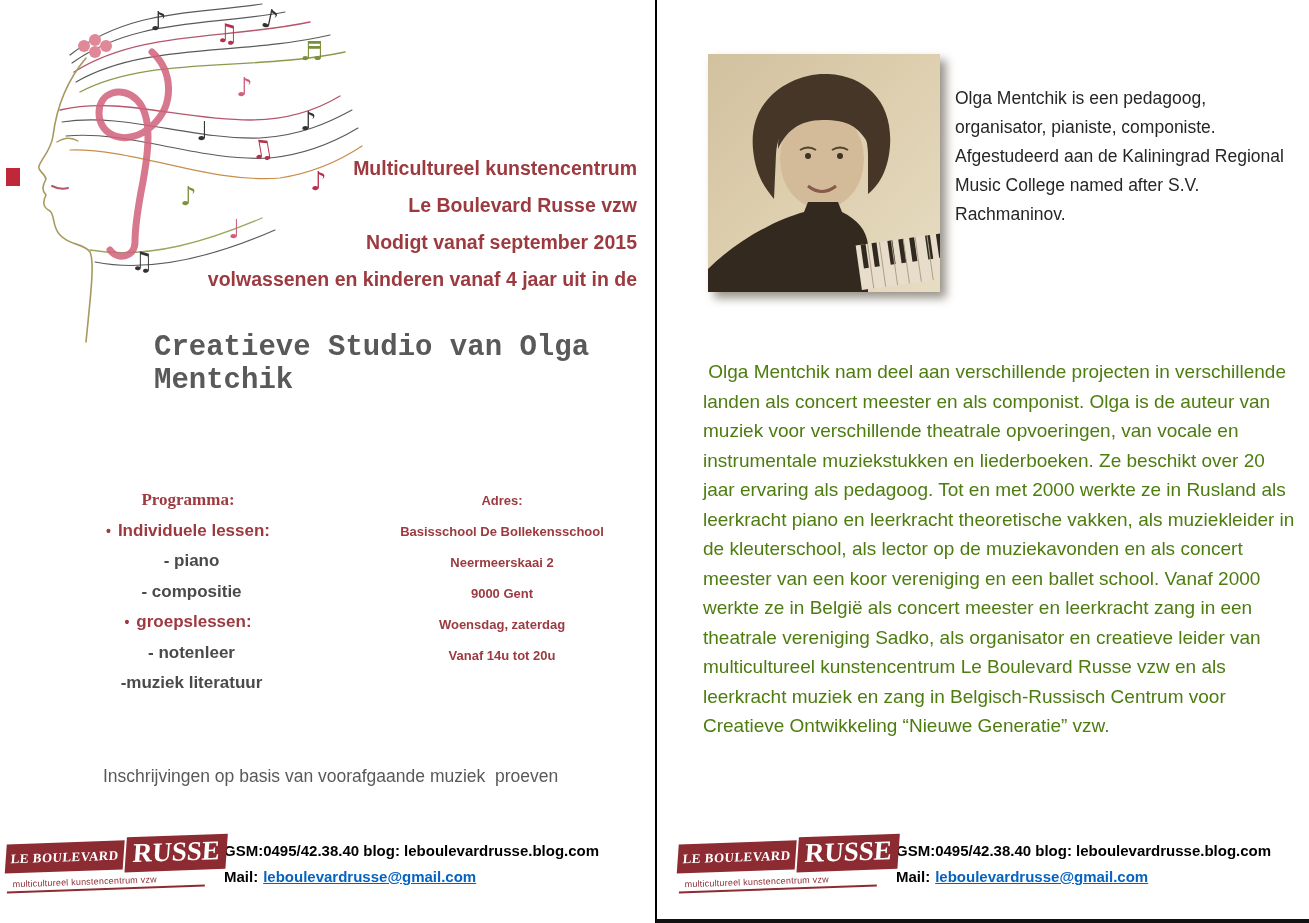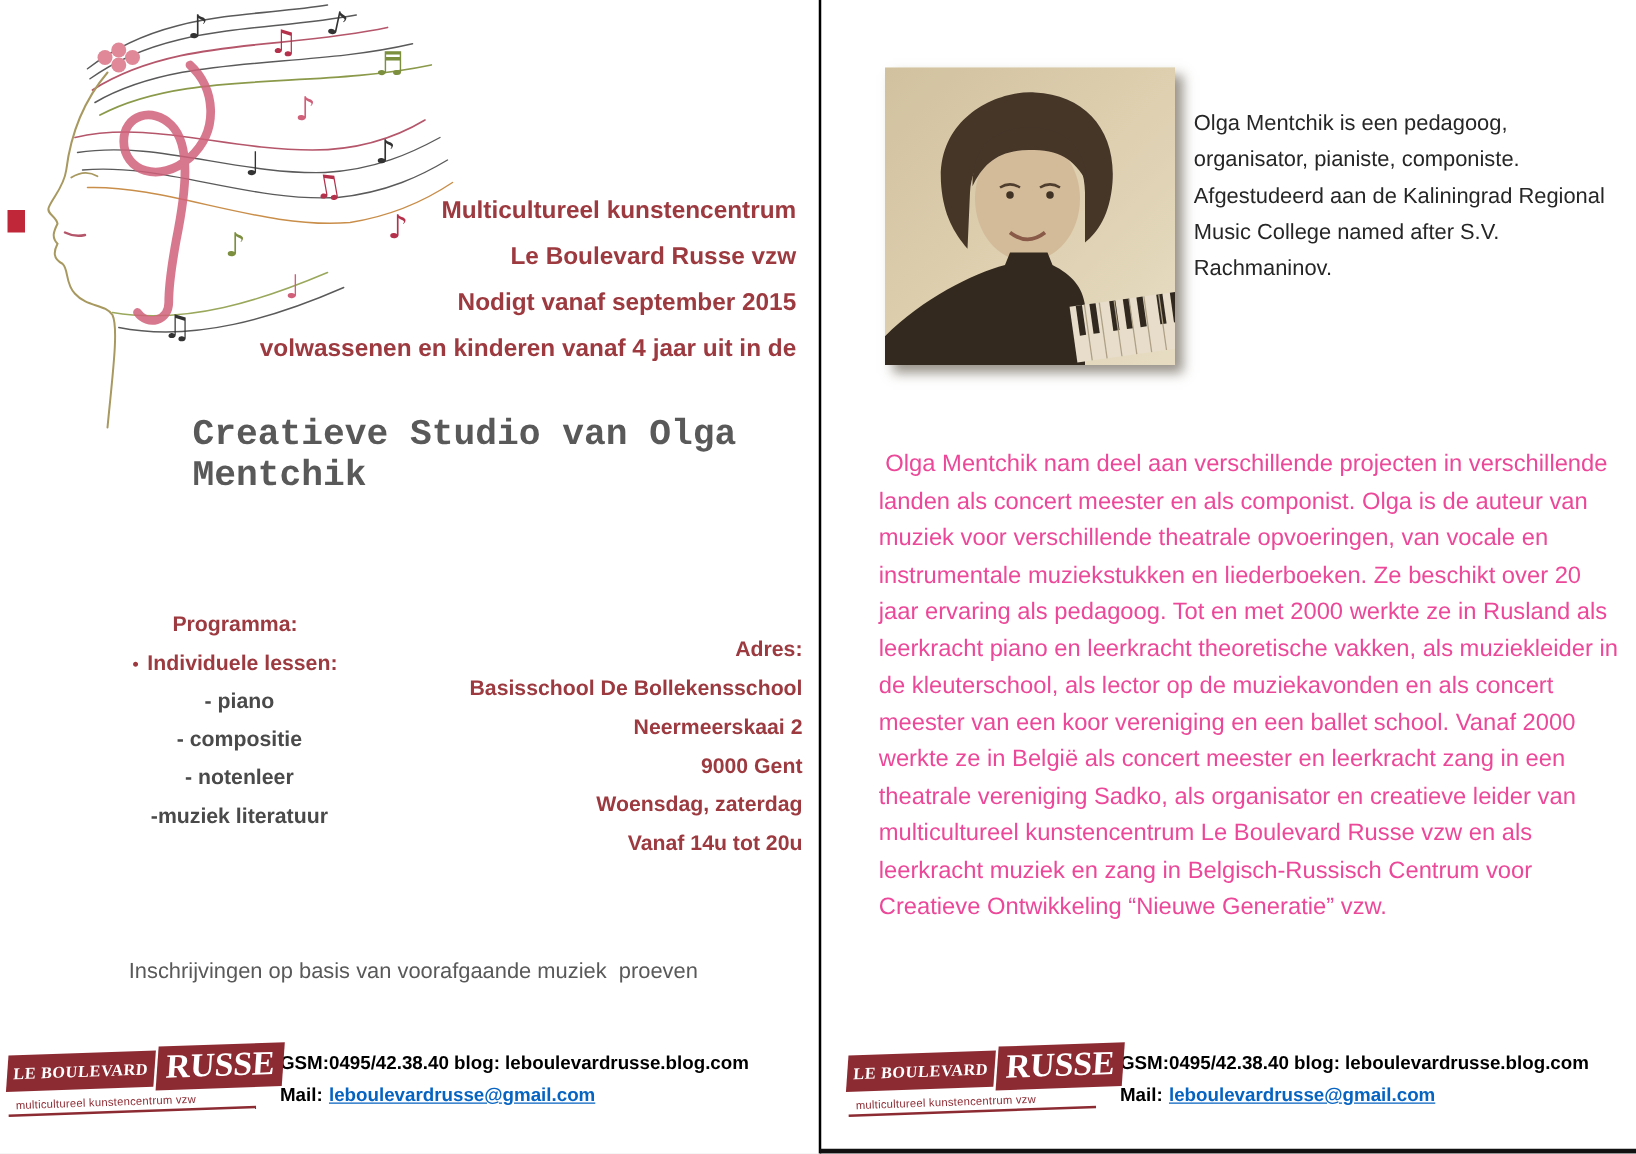--- a/index.html
+++ b/index.html
@@ -25,28 +25,28 @@
 
   .main-title {
     left:154px; top:331px; width:520px;
     color:#595959; font-weight:bold; font-size:29px;font-family:Liberation Mono, monospace;
   }
 
   .programma {
     left:48px; top:485px; width:280px; text-align:center;
     font-size:17px; font-weight:bold; line-height:30.5px;
   }
-  .programma .heading { color:#9c3a40; }
+  .programma .heading { color:#9c3a40;font-family:Liberation Serif, serif; }
   .prog-item.maroon { color:#9c3a40; }
   .prog-item.gray   { color:#4a4a4a; }
   .prog-item .bullet { color:#9c3a40; margin-right:7px; font-size:14px; }
 
   .adres {
-    left:362px; top:485px; width:280px; text-align:right;
-    color:#9c3a40; font-size:17px; font-weight:bold; line-height:31px;margin-top:19px;
+    left:362px; top:485px; width:280px; text-align:center;
+    color:#9c3a40; font-size:13px; font-weight:bold; line-height:31px;
   }
 
   .note {
     left:103px; top:766px; width:520px;
     color:#595959; font-size:17.5px; white-space:pre-wrap;
   }
 
   
   .photo {
     left:708px; top:54px; width:232px; height:238px;
@@ -54,21 +54,21 @@
     background:#e2d5b5;
   }
 
   .intro {
     left:955px; top:84px; width:338px;
     color:#262626; font-size:17.5px; line-height:29px;
   }
 
   .bio {
     left:703px; top:357px; width:598px;
-    color:#ec4899; font-size:19px; line-height:29.5px; white-space:pre-wrap;
+    color:#4d7c0f; font-size:19px; line-height:29.5px; white-space:pre-wrap;
   }
 
   
   .footer { position:absolute; display:flex; gap:16px; align-items:center; }
   .footer.fl { left:6px;  top:838px; }
   .footer.fr { left:678px; top:838px; }
 
   .logo { width:202px; transform:rotate(-2deg); }
   .logo-row { display:flex; align-items:center; }
   .band1 {
@@ -148,20 +148,23 @@
   <div class="abs programma">
     <div class="heading">Programma:</div>
     <div class="prog-item maroon">
       <span class="bullet">•</span><span>Individuele lessen:</span>
     </div>
     <div class="prog-item gray">
       <span class="bullet"></span><span>- piano</span>
     </div>
     <div class="prog-item gray">
       <span class="bullet"></span><span>- compositie</span>
+    </div>
+    <div class="prog-item maroon">
+      <span class="bullet">•</span><span>groepslessen:</span>
     </div>
     <div class="prog-item gray">
       <span class="bullet"></span><span>- notenleer</span>
     </div>
     <div class="prog-item gray">
       <span class="bullet"></span><span>-muziek literatuur</span>
     </div>
   </div>
 
   <div class="abs adres">

